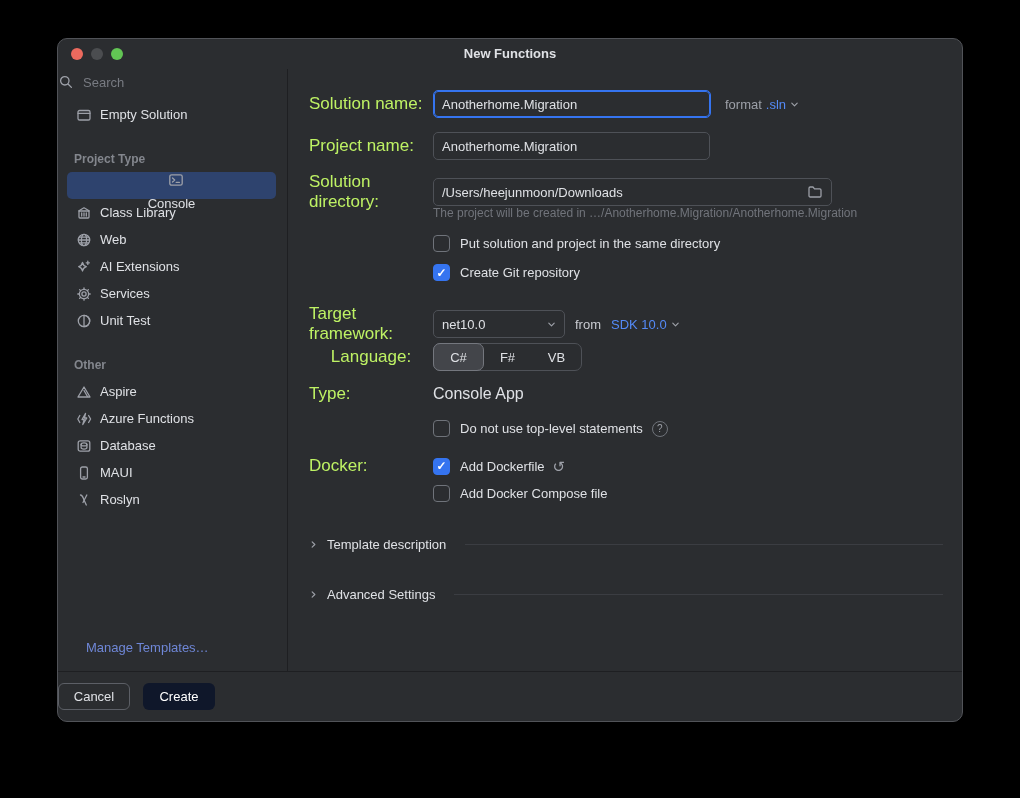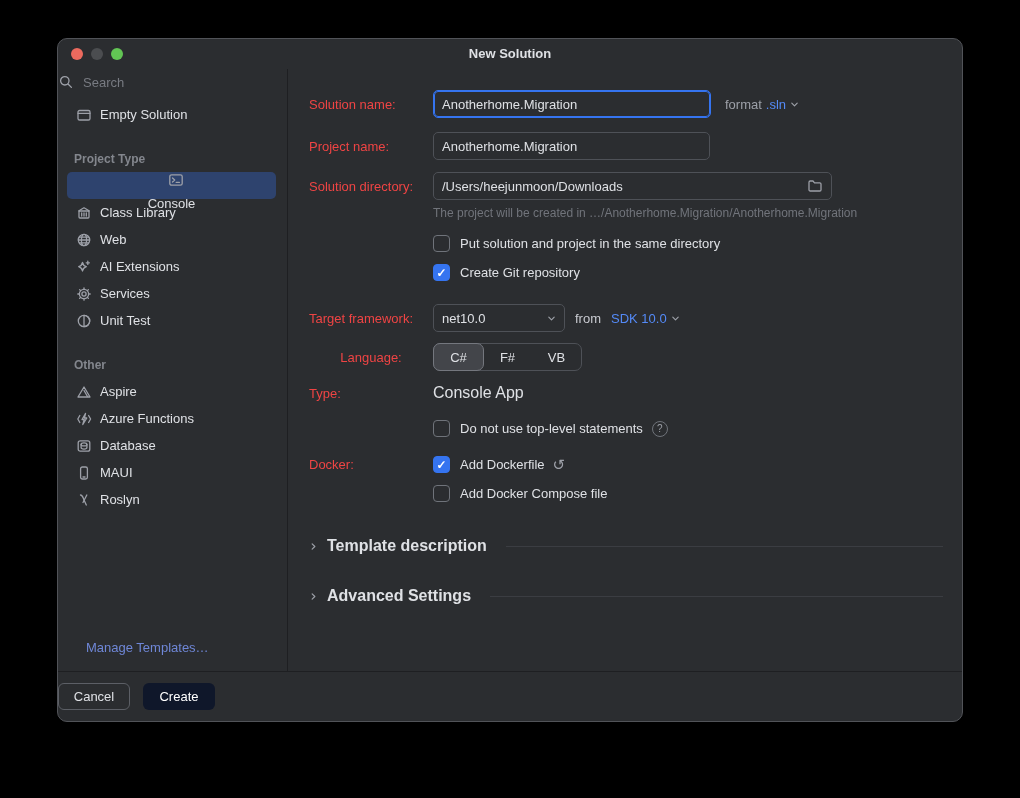--- a/index.html
+++ b/index.html
@@ -33,21 +33,21 @@
   .side-item.selected { background:#2e436e;flex-direction:column; }
   .sec-head { color:#83868d; font-size:12px; font-weight:bold; padding-left:16px;
     height:18px; display:flex; align-items:flex-end; }
   .gap6 { height:6px; } .gap20 { height:20px; }
   .manage { position:absolute; left:28px; bottom:16px; color:#6f87d7; font-size:13px; cursor:pointer; }
   svg.icon { stroke:#9da0a8; fill:none; stroke-width:1.3; stroke-linecap:round; stroke-linejoin:round; }
 
   
   .main { position:absolute; left:230px; top:30px; right:0; bottom:50px; }
   .row { position:absolute; left:21px; right:19px; display:flex; align-items:center; }
-  .flabel { width:124px; flex:none; color:#ef4444; font-size:13px; }
+  .flabel { width:124px; flex:none; color:#bef264; font-size:17px; }
   .input { height:28px; background:#2b2d30; border:1px solid #4e5157; border-radius:5px;
     color:#dfe1e5; font-size:13px; padding:0 8px; display:flex; align-items:center; }
   .input.focused { border:1px solid #3574f0; outline:1px solid #3574f0; outline-offset:-2px; }
   .linkline { display:flex; align-items:center; gap:4px; margin-left:14px; }
   .muted { color:#9da0a8; font-size:13px; }
   .link { color:#548af7; font-size:13px; cursor:pointer; }
   .chev { width:9px; height:9px; display:inline-block; }
   .hint { color:#71747b; font-size:12px; }
 
   .cb { display:flex; align-items:center; gap:10px; cursor:pointer;justify-content:flex-end; }
@@ -63,21 +63,21 @@
     color:#dfe1e5; font-size:13px; cursor:pointer; }
   .seg.selected { background:#43454a; border:1px solid #74777e; border-radius:7px;
     margin:-1px; width:51px; }
   .plainval { color:#dfe1e5; font-size:16px; }
   .helpdot { width:16px; height:16px; border:1px solid #6f737a; border-radius:50%;
     color:#9da0a8; font-size:10px; display:flex; align-items:center; justify-content:center;
     margin-left:9px; flex:none; }
   .undo { color:#9da0a8; font-size:15px; margin-left:8px; line-height:1; }
 
   .expander { gap:9px; cursor:pointer; }
-  .expander .etext { color:#dfe1e5; font-size:16px; white-space:nowrap;font-weight:bold; }
+  .expander .etext { color:#dfe1e5; font-size:13px; white-space:nowrap; }
   .expander .eline { flex:1; height:1px; background:#3b3d42; margin-left:10px; }
 
   
   .footer { position:absolute; left:0; right:0; bottom:0; height:50px;
     border-top:1px solid #1e1f22; display:flex; align-items:center;
     justify-content:flex-start; gap:13px; padding-right:14px; }
   .btn { height:27px; min-width:72px; border-radius:6px; display:flex; align-items:center;
     justify-content:center; font-size:13px; cursor:pointer; padding:0 14px; }
   .btn.secondary { border:1px solid #5c5f66; color:#dfe1e5; background:transparent; }
   .btn.primary { background:#0f172a; color:#fff; }
@@ -86,21 +86,21 @@
 <body>
 
 <div class="dialog">
 
   <div class="titlebar">
     <div class="lights">
       <div class="light red"></div>
       <div class="light gray"></div>
       <div class="light green"></div>
     </div>
-    <div class="title">New Solution</div>
+    <div class="title">New Functions</div>
   </div>
 
   <div class="sidebar">
     <div class="search-row">
       <svg class="icon" width="16" height="16" viewBox="0 0 16 16">
         <circle cx="6.8" cy="6.8" r="4.2"></circle>
           <path d="M10 10 L13.4 13.4"></path>
       </svg>
       <span class="ph">Search</span>
     </div>

